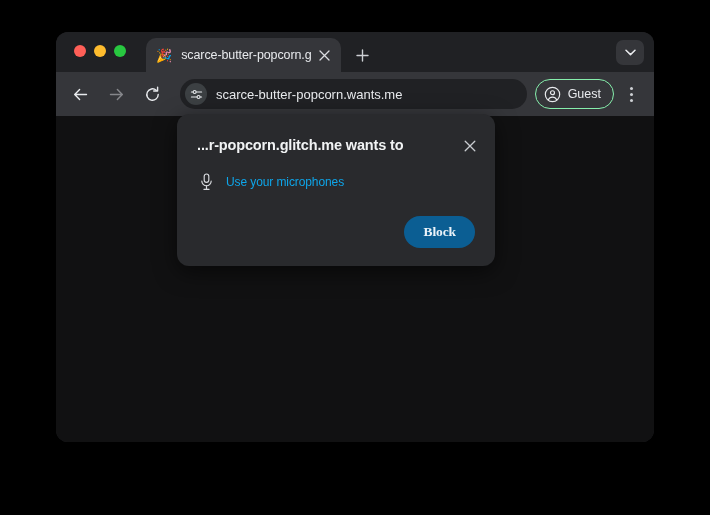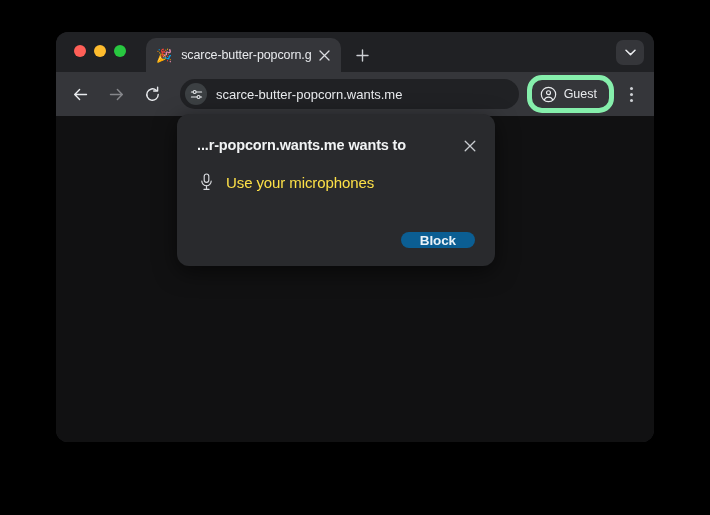--- a/index.html
+++ b/index.html
@@ -171,21 +171,21 @@
     color: #e8eaed;
     font-size: 13px;
     white-space: nowrap;
     overflow: hidden;
     text-overflow: ellipsis;
   }
 
   .profile-chip {
     flex: 0 0 auto;
     height: 28px;
-    border: 5px solid #86efac;
+    border: 1px solid #86efac;
     border-radius: 15px;
     display: flex;
     align-items: center;
     padding: 0 12px 0 8px;
     gap: 7px;
     margin-right: 4px;
   }
   .profile-label {
     color: #e8eaed;
     font-size: 12.5px;
@@ -260,48 +260,48 @@
   }
   .mic-icon {
     flex: 0 0 auto;
     width: 16px;
     height: 20px;
     display: flex;
     align-items: center;
     justify-content: center;
   }
   .permission-text {
-    color: #fde047;
-    font-size: 15px;
+    color: #0ea5e9;
+    font-size: 12px;
     letter-spacing: -0.1px;
   }
 
   .dialog-actions {
     position: absolute;
     right: 20px;
     bottom: 18px;
     display: flex;
     gap: 12px;
   }
   .dialog-btn {
     min-width: 64px;
-    height: 16px;
+    height: 32px;
     border-radius: 16px;
     background: #0b5e93;
     color: #eaf2f8;
     font-size: 13.5px;
     font-weight: bold;
     display: flex;
     align-items: center;
     justify-content: center;
     padding: 0 19px;
     box-sizing: border-box;
     letter-spacing: -0.1px;
     border: none;
-    font-family: Liberation Sans, sans-serif;
+    font-family: Liberation Serif, serif;
   }
 </style>
 </head>
 <body>
 
 <div id="root">
 
   <div class="browser-window">
 
     <div class="tab-strip">
@@ -381,21 +381,21 @@
         <span class="menu-dot"></span>
         <span class="menu-dot"></span>
       </div>
     </div>
 
     <div class="page-content">
 
       <div class="permission-dialog">
 
         <div class="dialog-header">
-          <div class="dialog-title">...r-popcorn.wants.me wants to</div>
+          <div class="dialog-title">...r-popcorn.glitch.me wants to</div>
           <div class="dialog-close">
             <svg width="12" height="12" viewBox="0 0 12 12">
               <path d="M1.2 1.2 L10.8 10.8 M10.8 1.2 L1.2 10.8" stroke="#c9ccd0" stroke-width="1.3" stroke-linecap="round"></path>
             </svg>
           </div>
         </div>
 
         <div class="dialog-permission-row">
           <span class="mic-icon">
             <svg width="13" height="18" viewBox="0 0 13 18">

